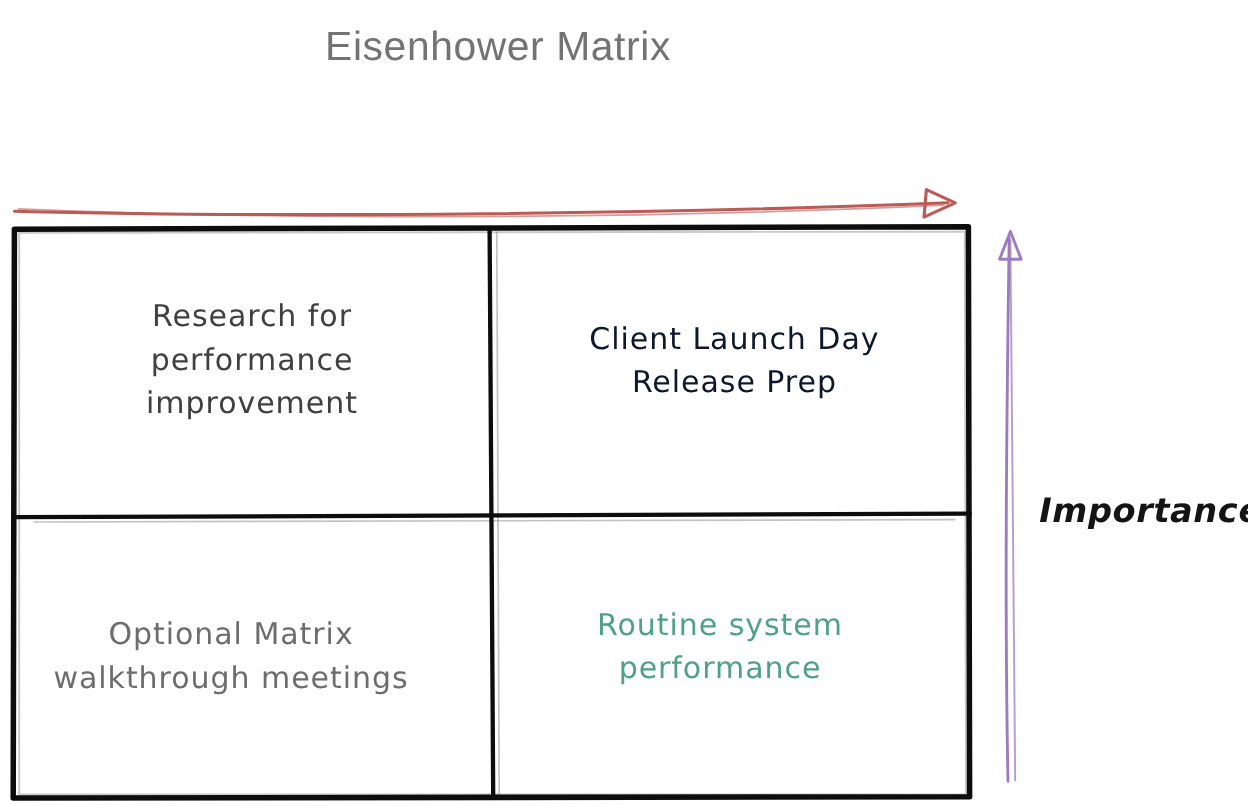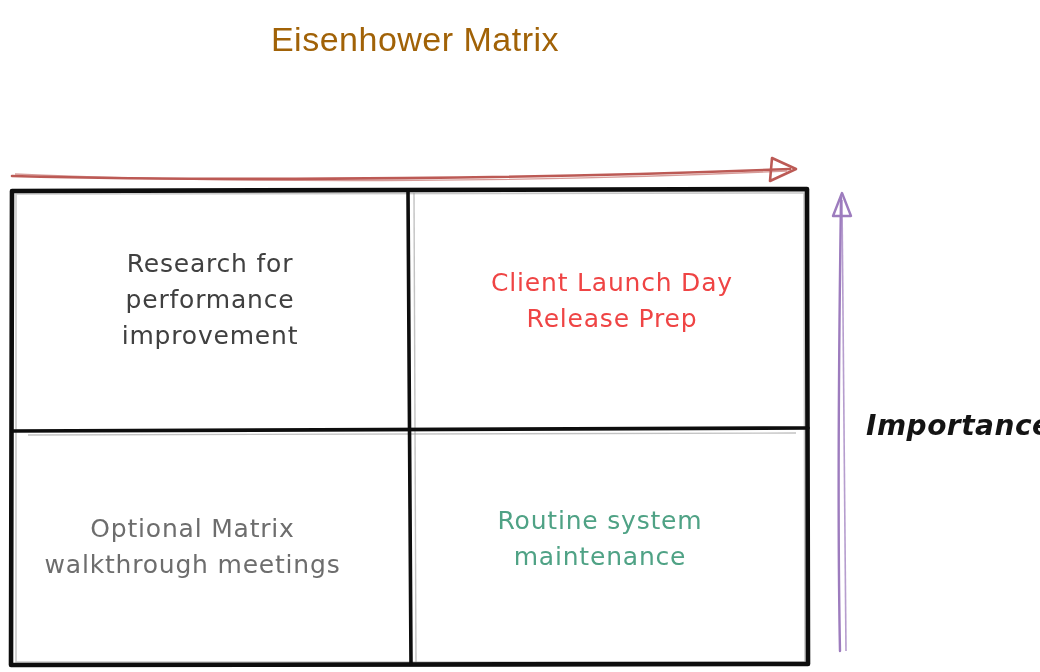--- a/index.html
+++ b/index.html
@@ -17,21 +17,21 @@
   }
   .diagram-title {
     position: absolute;
     left: 0;
     top: 20px;
     width: 830px;
     text-align: center;
     font-family: "Liberation Sans", sans-serif;
     font-size: 34px;
     font-weight: 500;
-    color: #a16207;
+    color: #737373;
     letter-spacing: 0.5px;
   }
   .axis-label {
     position: absolute;
     color: #141414;
     font-style: italic;
     font-weight: 600;
     letter-spacing: 0.5px;
   }
   .x-axis-label {
@@ -94,22 +94,22 @@
 
     <path d="M 840 651 C 837 500, 839 340, 841 198" fill="none" stroke-width="2.4" stroke-linecap="round" stroke="#9d7cbe"></path>
     <path d="M 846 651 C 844 490, 843 330, 842 200" fill="none" stroke-width="1.6" opacity="0.75" stroke="#9d7cbe"></path>
     <path d="M 833 216 L 842 193 L 851 216 Z" fill="none" stroke-width="2.4" stroke-linejoin="round" stroke-linecap="round" stroke="#9d7cbe"></path>
   </svg>
 
   <div class="quad-label quad-tl" style="color: #404040;">Research for
 performance
 improvement</div>
 
-  <div class="quad-label quad-tr" style="color: #ef4444;">Client Launch Day
+  <div class="quad-label quad-tr" style="color: #0f172a;">Client Launch Day
 Release Prep</div>
 
   <div class="quad-label quad-bl" style="color: rgb(109, 109, 109);">Optional Matrix
 walkthrough meetings</div>
 
   <div class="quad-label quad-br" style="color: rgb(79, 162, 133);">Routine system
-maintenance</div>
+performance</div>
 
 </div>
 
 </body></html>

